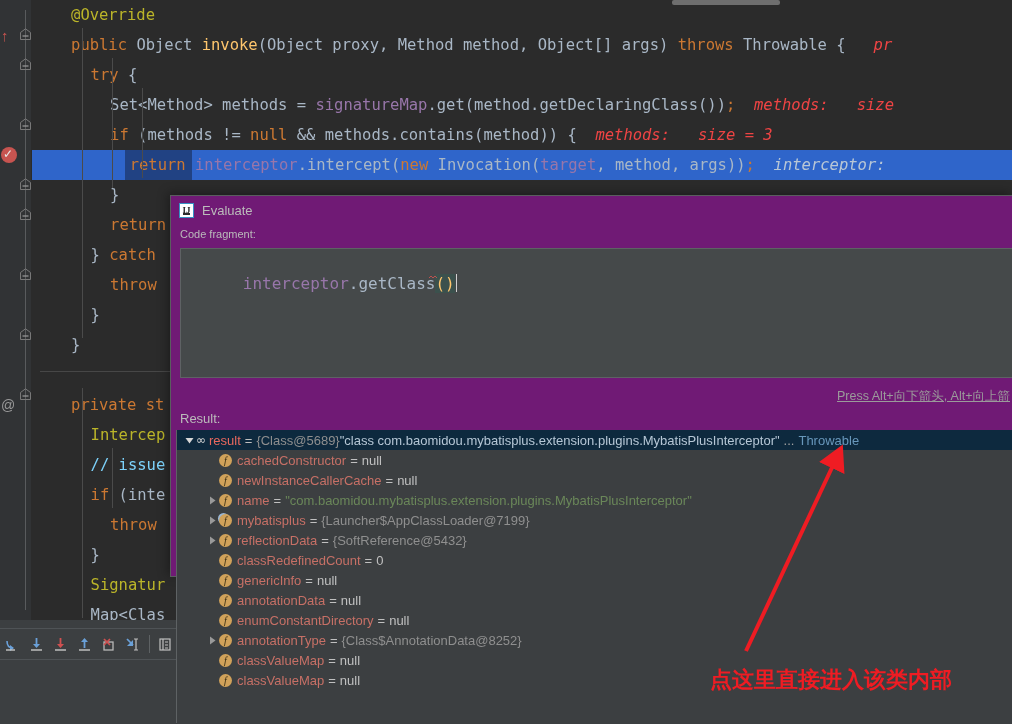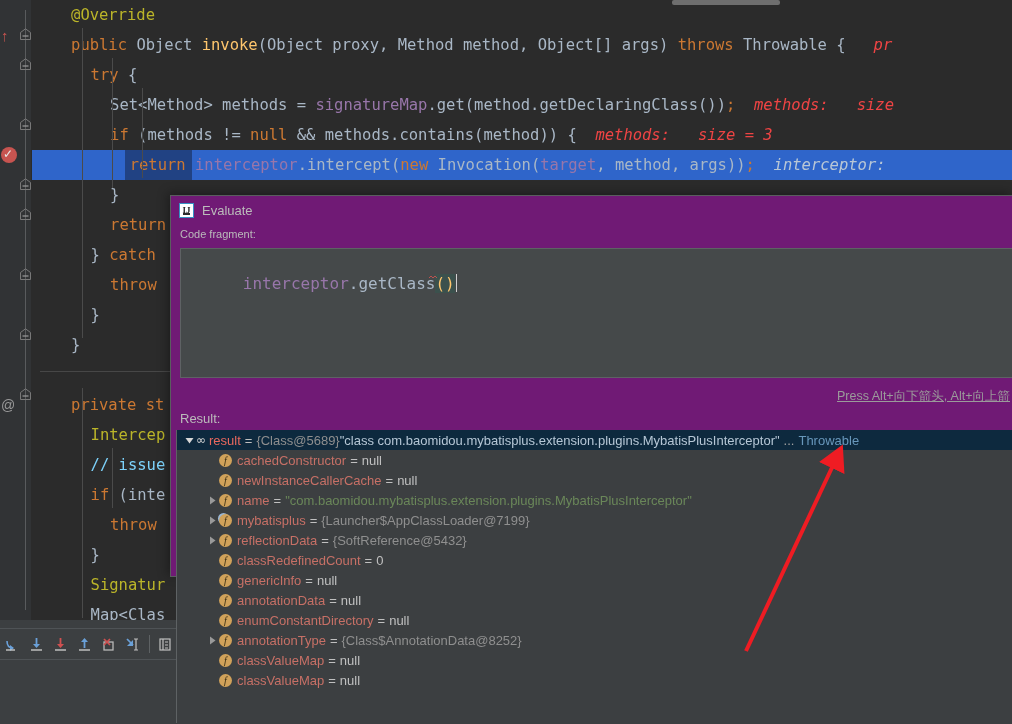--- a/index.html
+++ b/index.html
@@ -552,15 +552,16 @@
 
   <div id="annotation">
     <svg width="1012" height="724" style="position:absolute;left:0;top:0">
       <defs>
         <marker id="arrhead" markerWidth="7" markerHeight="7" refX="2.5" refY="3.5" orient="auto">
           <path d="M0,0 L0,7 L6.5,3.5 z" fill="#ef1c23"></path>
         </marker>
       </defs>
       <line id="annot-arrow-line" x1="746" y1="651" x2="836" y2="459" stroke="#ef1c23" stroke-width="4" marker-end="url(#arrhead)"></line>
     </svg>
+    <div id="annot-text" style="color: rgb(239, 28, 35);">点这里直接进入该类内部</div>
   </div>
 
 </div>
 
 </body></html>

